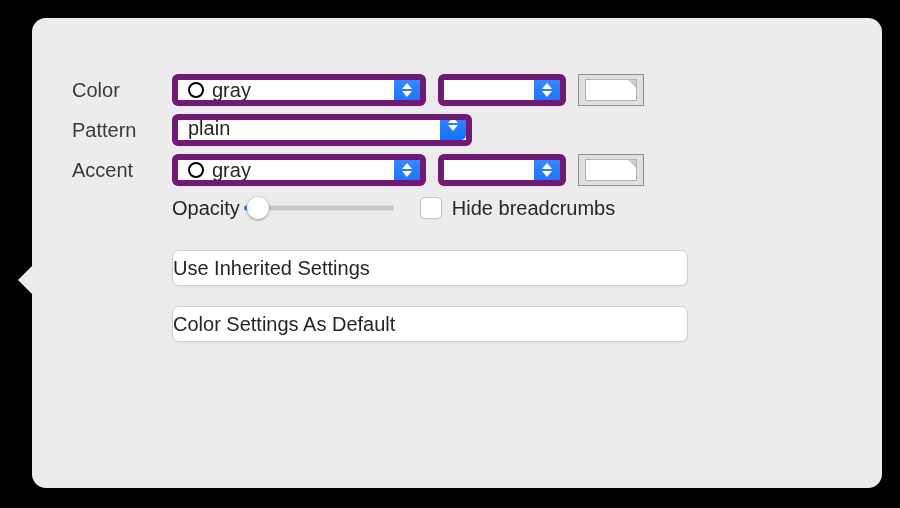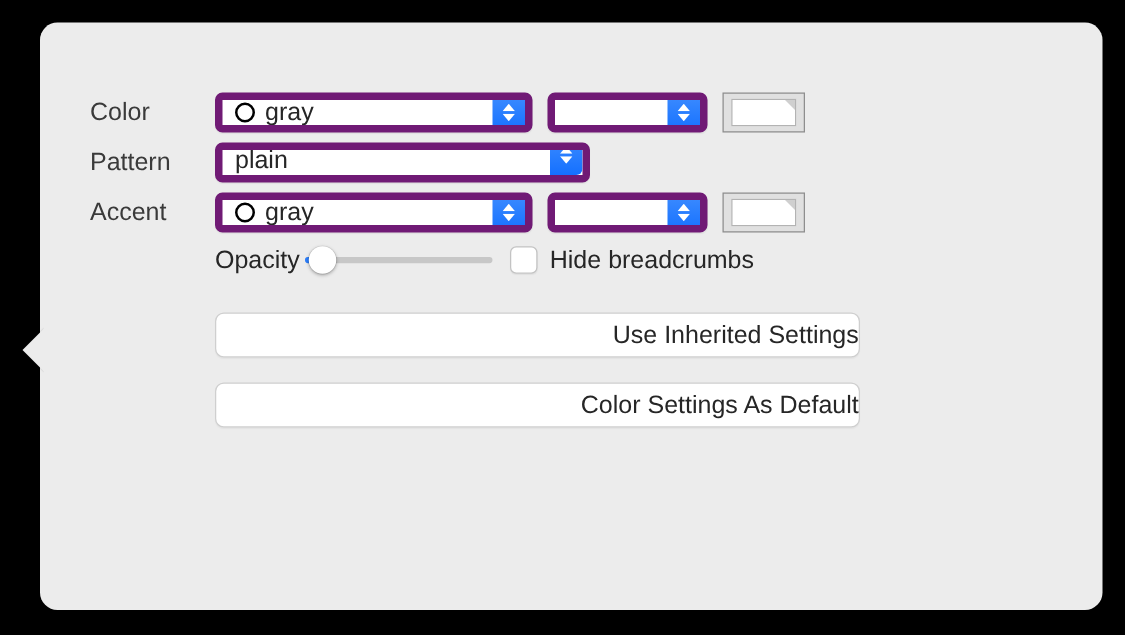--- a/index.html
+++ b/index.html
@@ -15,23 +15,23 @@
   .stepper{width:26px;height:32px;background:linear-gradient(#3f8dff,#1470ff);border-radius:0 5px 5px 0;margin-left:auto;display:flex;flex-direction:column;align-items:center;justify-content:center;gap:2px;}
   .stepper svg{display:block;}
   .swatch-frame{width:66px;height:32px;box-sizing:border-box;border:1px solid #8e8e8e;background:#e0e0e0;padding:4px 6px;display:flex;align-items:center;justify-content:center;}
   .swatch-inner{width:100%;height:100%;background:#fff;border:1px solid #b3b3b3;position:relative;box-sizing:border-box;}
   .swatch-inner::after{content:"";position:absolute;right:0;top:0;border-top:8px solid #cfcfcf;border-left:8px solid transparent;}
   .slider-row{display:flex;align-items:center;gap:4px;margin-left:100px;margin-bottom:28px;}
   .slider{position:relative;width:150px;height:28px;}
   .slider .track{position:absolute;top:50%;left:0;right:0;height:5px;border-radius:3px;background:#c7c7c7;transform:translateY(-50%);}
   .slider .track-fill{position:absolute;top:50%;left:0;height:5px;border-radius:3px;background:#2a7fff;transform:translateY(-50%);width:14px;}
   .slider .knob{position:absolute;top:50%;left:14px;width:22px;height:22px;border-radius:50%;background:#fff;box-shadow:0 1px 3px rgba(0,0,0,.35),0 0 0 .5px rgba(0,0,0,.1);transform:translate(-50%,-50%);}
-  .checkbox{display:flex;align-items:center;gap:10px;margin-left:10px;}
+  .checkbox{display:flex;align-items:center;gap:10px;margin-left:22px;}
   .checkbox .box{width:20px;height:20px;border-radius:5px;background:#fff;border:1px solid #c3c3c3;box-shadow:0 1px 1px rgba(0,0,0,.05);}
-  .bigbtn{background:#fff;border:1px solid #cfcfcf;border-radius:7px;height:34px;display:flex;align-items:center;justify-content:flex-end;font-size:20px;box-shadow:0 1px 1px rgba(0,0,0,.04);margin-left:100px;width:514px;margin-bottom:20px;}
+  .bigbtn{background:#fff;border:1px solid #cfcfcf;border-radius:7px;height:34px;display:flex;align-items:center;justify-content:flex-start;font-size:20px;box-shadow:0 1px 1px rgba(0,0,0,.04);margin-left:100px;width:514px;margin-bottom:20px;}
 </style>
 </head>
 <body>
 
 <div class="popover">
   <div class="arrow"></div>
   <div class="content">
 
     <div class="row">
       <div class="label">Color</div>

